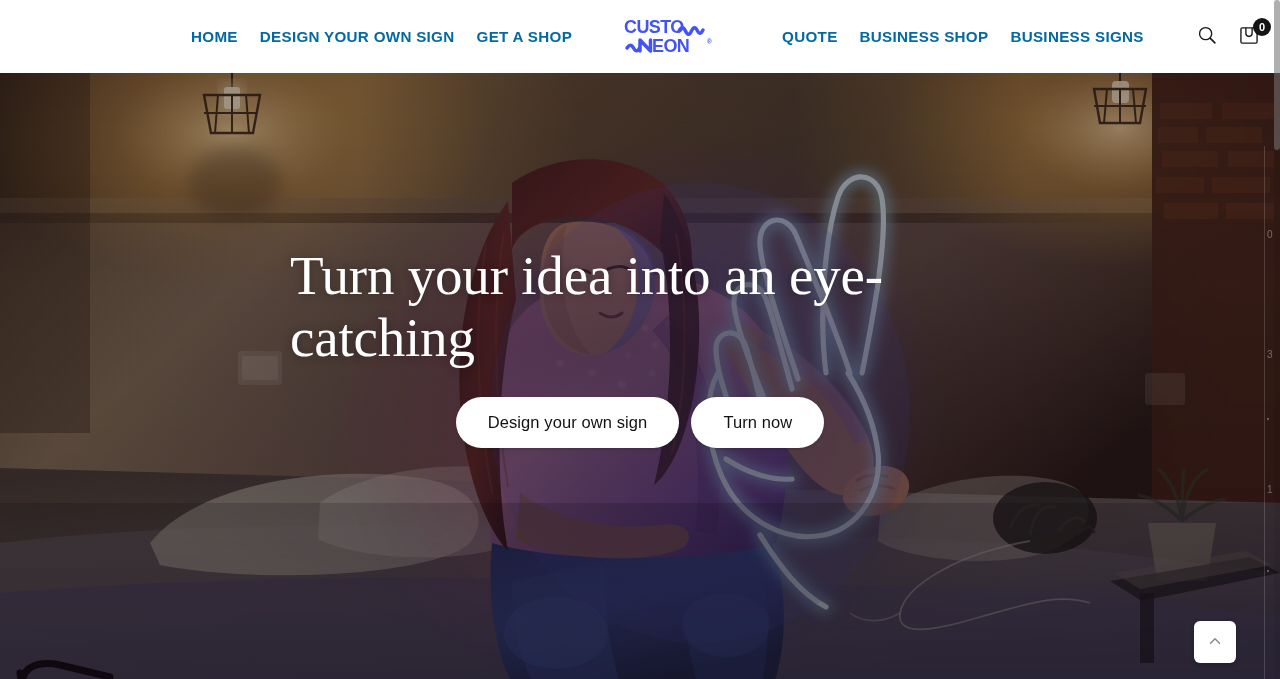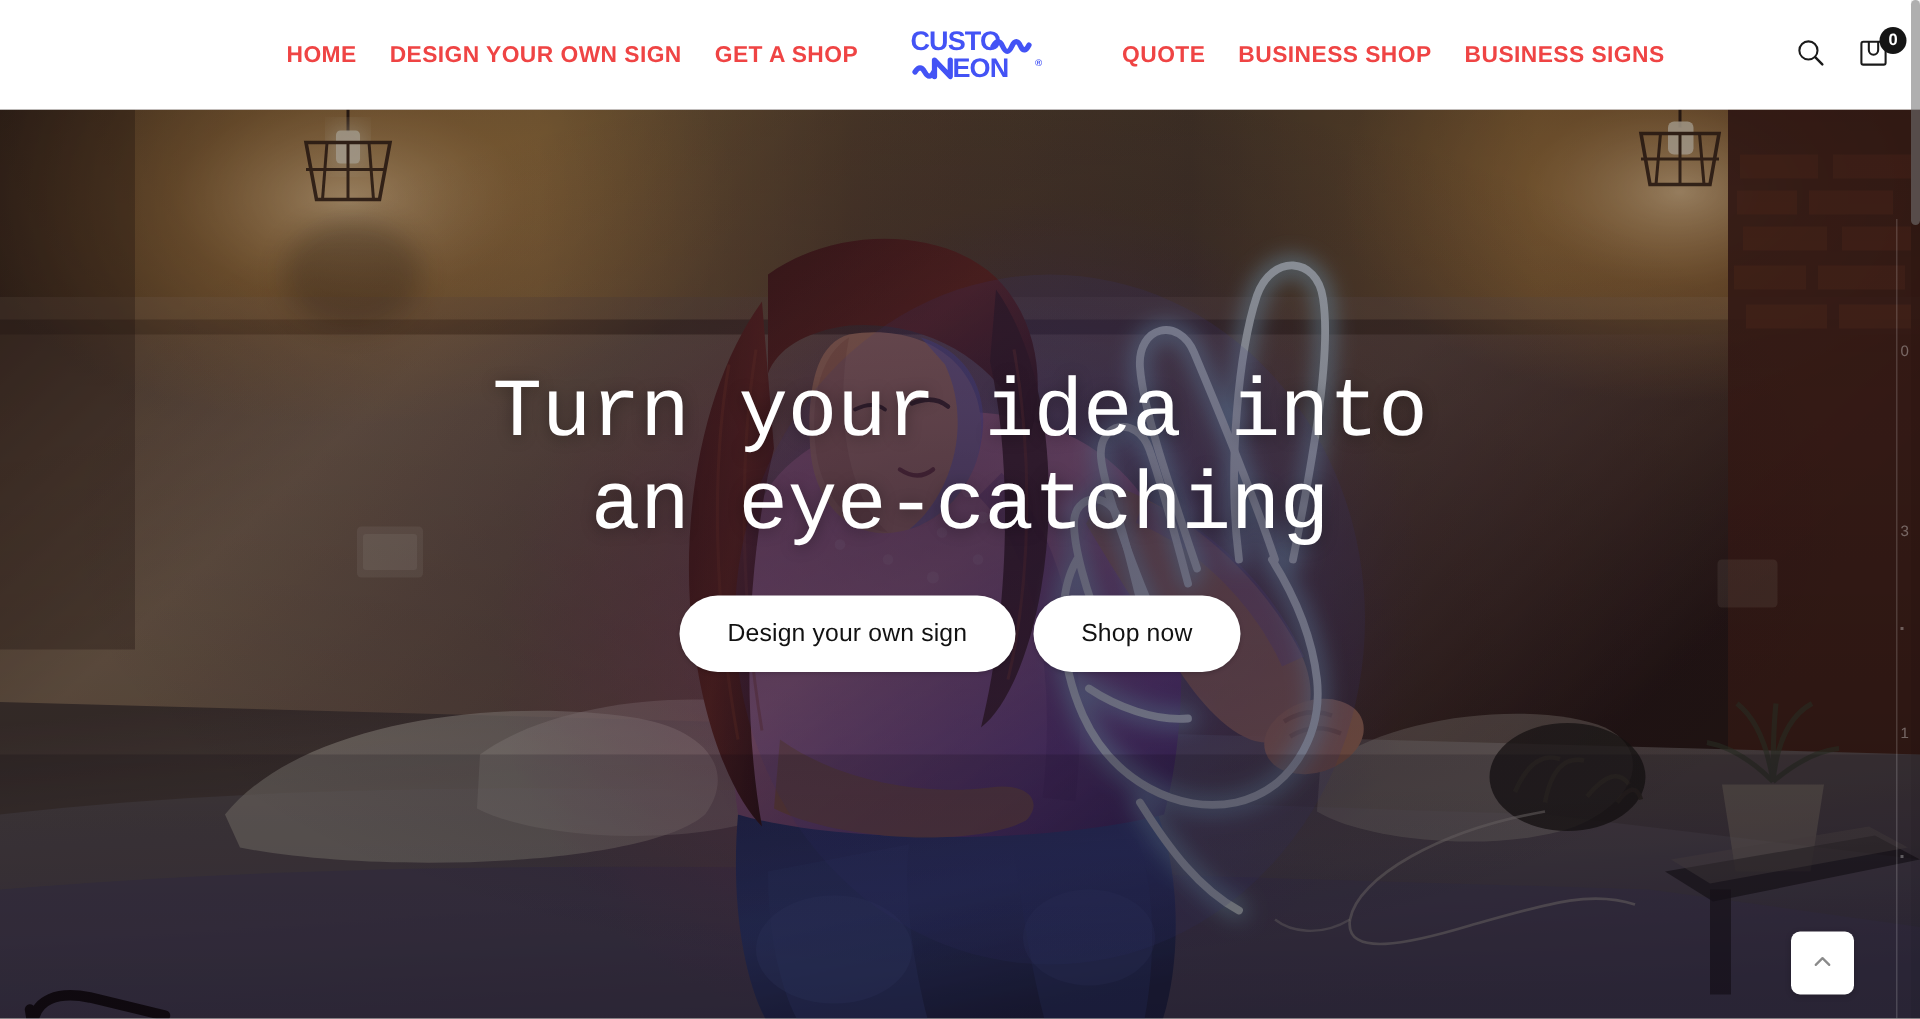--- a/index.html
+++ b/index.html
@@ -37,32 +37,32 @@
     align-items: center;
     gap: 22px;
     margin-left: 191px;
   }
 
   .nav-link {
     font-family: "Liberation Sans", sans-serif;
     font-size: 15.2px;
     font-weight: 700;
     letter-spacing: 0.3px;
-    color: #ef4444;
+    color: #0369a1;
     text-decoration: none;
     white-space: nowrap;
     cursor: pointer;
   }
 
   
   .logo {
     display: block;
     width: 108px;
     height: 44px;
-    margin: 0 12px;
+    margin: 0 29px;
     flex: 0 0 auto;
     cursor: pointer;
   }
   .logo svg { display: block; width: 108px; height: 44px; }
 
   
   .header-actions {
     position: absolute;
     right: 18px;
     top: 0;
@@ -135,23 +135,23 @@
     display: flex;
     flex-direction: column;
     align-items: center;
     justify-content: flex-start;
     padding-top: 172px;
     z-index: 20;
   }
 
   .hero-title {
     width: 700px;
-    text-align: center;
+    text-align: left;
     color: #ffffff;
-    font-family: Liberation Mono, monospace;
+    font-family: Liberation Serif, serif;
     font-size: 55px;
     font-weight: 400;
     line-height: 62px;
     letter-spacing: -0.2px;
     text-shadow: 0 1px 10px rgba(0,0,0,0.35);
   }
 
   .hero-buttons {
     margin-top: 28px;
     display: flex;
@@ -596,21 +596,21 @@
     <div class="hero-overlay"></div>
 
     <div class="hero-content">
       <h1 class="hero-title">
         <span>Turn your idea into an eye-catching</span>
         <br>
       </h1>
 
       <div class="hero-buttons">
         <button class="pill-btn">Design your own sign</button>
-        <button class="pill-btn">Shop now</button>
+        <button class="pill-btn">Turn now</button>
       </div>
     </div>
 
     <div class="right-ruler">
       <div class="ruler-line"></div>
       <div class="ruler-mark" style="top:84px">0</div>
       <div class="ruler-mark" style="top:204px">3</div>
       <div class="ruler-mark" style="top:339px">1</div>
 
       <div class="ruler-tick" style="top:272px"></div>

